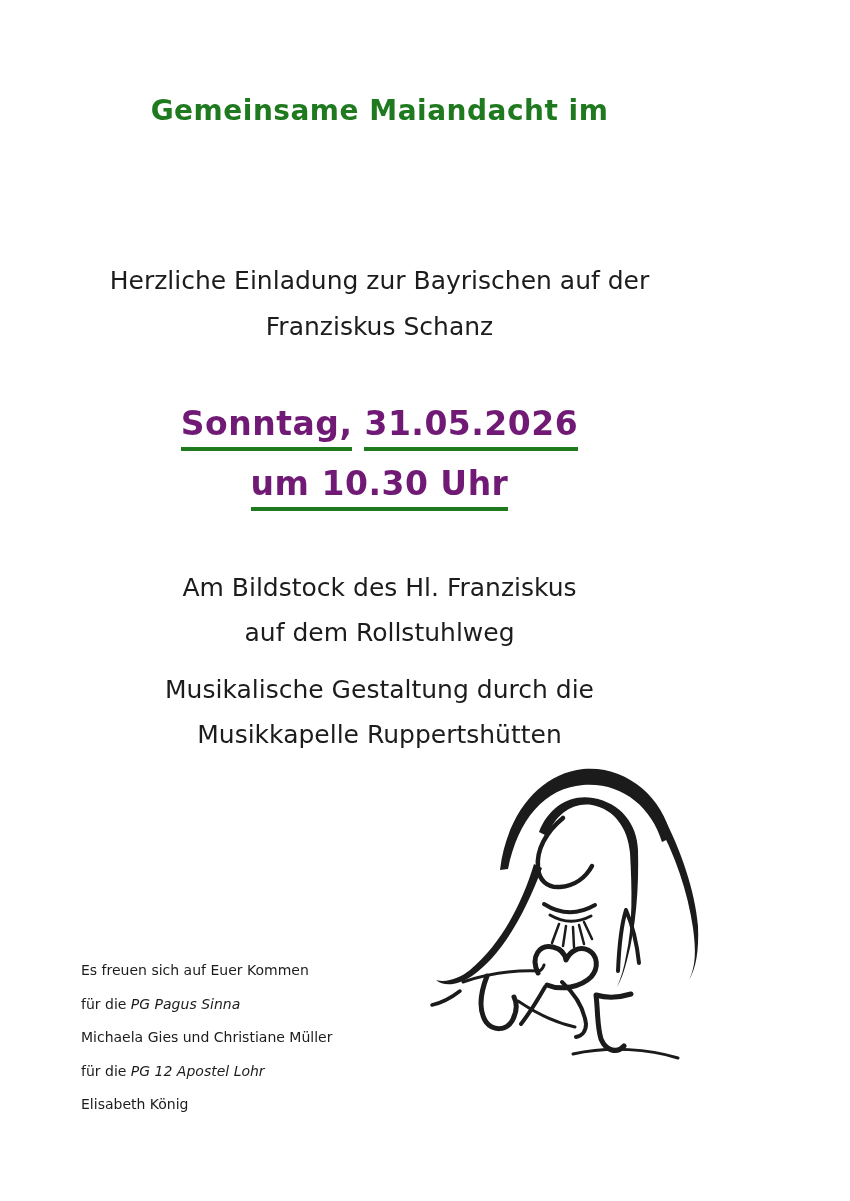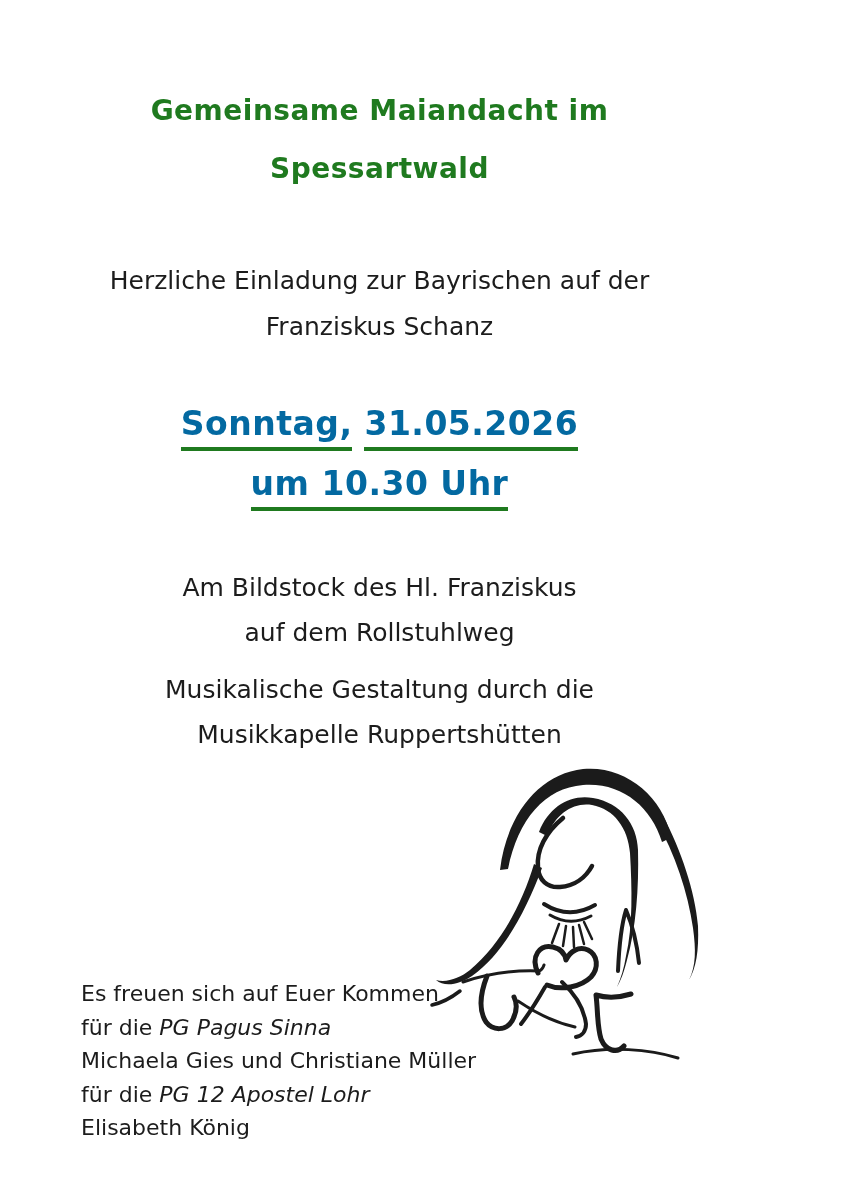--- a/index.html
+++ b/index.html
@@ -32,43 +32,43 @@
   }
   .invitation-block {
     top: 258px;
     font-size: 25px;
     line-height: 46px;
   }
   .date-block {
     top: 394px;
     font-size: 33px;
     font-weight: bold;
-    color: #0369a1;
+    color: #701a75;
     line-height: 60px;
     letter-spacing: 0.5px;
   }
   .date-block .u {
     border-bottom: 4px solid #1f7a1f;
     padding-bottom: 4px;
   }
   .location-block {
     top: 565px;
     font-size: 25px;
     line-height: 45px;
   }
   .music-block {
     top: 667px;
     font-size: 25px;
     line-height: 45px;
   }
   .closing-block {
     position: absolute;
     left: 81px;
-    top: 977px;
-    font-size: 22px;
+    top: 954px;
+    font-size: 14px;
     line-height: 33.5px;
     text-align: left;
   }
   .closing-block .pg-name {
     font-weight: normal;
     font-style: italic;
   }
   .illustration {
     position: absolute;
     left: 425px;
@@ -77,21 +77,20 @@
     height: 310px;
   }
 </style>
 </head>
 <body>
 
 <div class="sheet">
 
   <div class="center-block title-block">
     <div>Gemeinsame Maiandacht im</div>
-    <div>Spessartwald</div>
   </div>
 
   <div class="center-block invitation-block">
     <div>Herzliche Einladung zur Bayrischen auf der</div>
     <div>Franziskus Schanz</div>
   </div>
 
   <div class="center-block date-block">
     <div><span class="u">Sonntag,</span> <span class="u">31.05.2026</span></div>
     <div><span class="u">um 10.30 Uhr</span></div>

